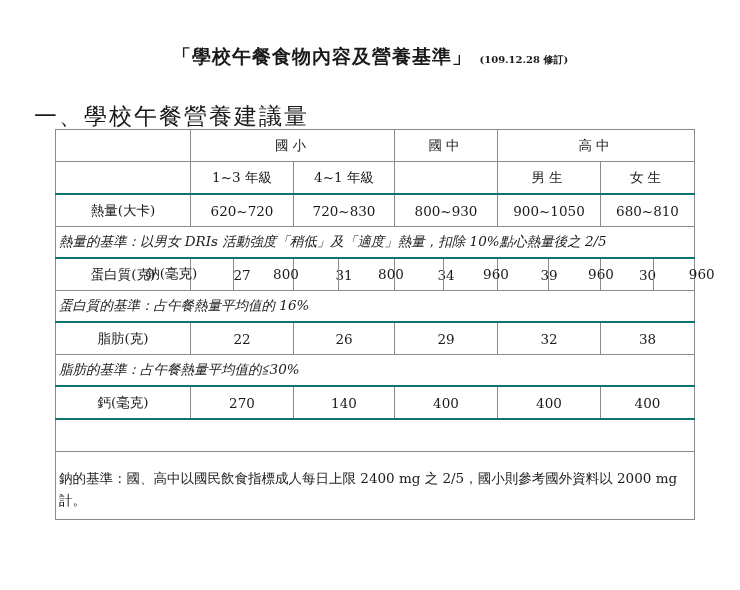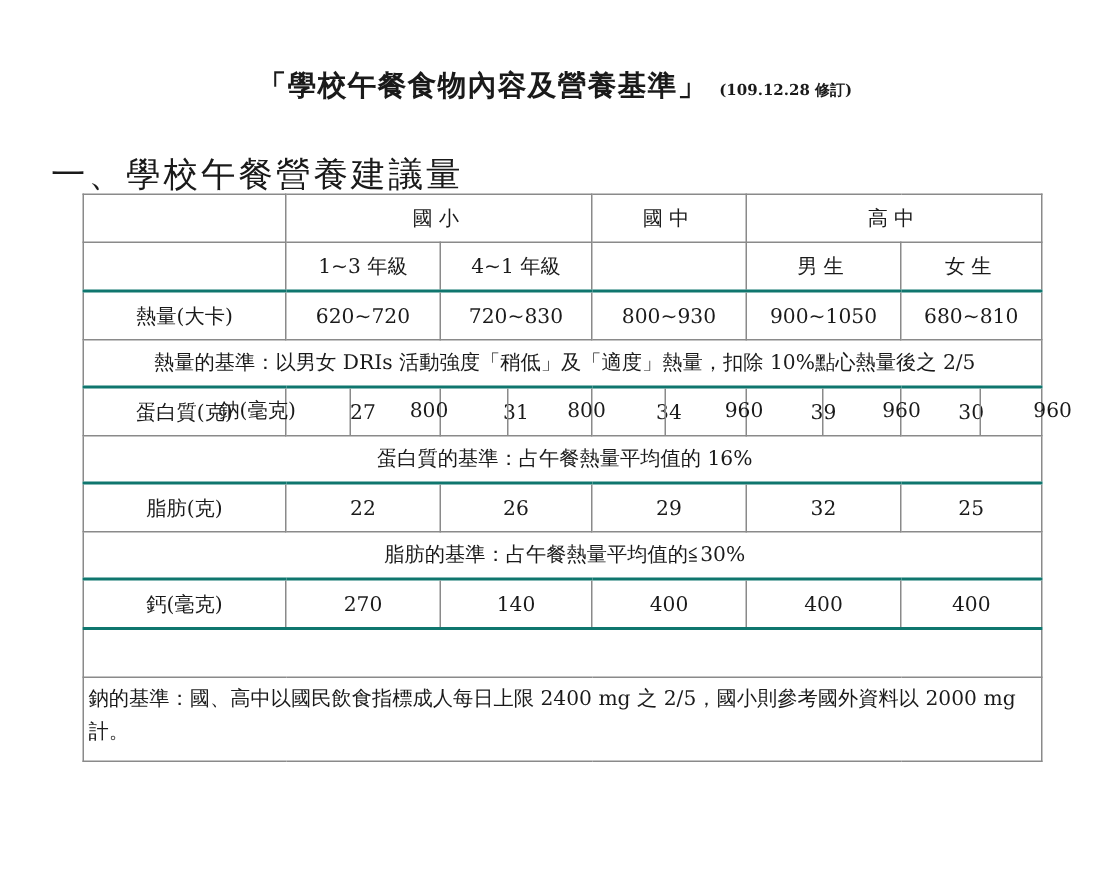--- a/index.html
+++ b/index.html
@@ -6,22 +6,22 @@
   body { width: 740px; height: 590px; position: relative; overflow: hidden;
          font-family: "DejaVu Serif", "Liberation Serif", serif; color: #1a1a1a; }
   .title { position: absolute; top: 44px; left: 0; width: 740px; text-align: center;
            font-size: 19px; font-weight: bold; letter-spacing: 1px; }
   .title .rev { font-size: 10px; font-weight: bold; letter-spacing: 0; }
   .section { position: absolute; top: 101px; left: 34px; font-size: 23px; letter-spacing: 2px; }
   table { position: absolute; left: 55px; top: 129px; width: 639px; border-collapse: collapse;
           table-layout: fixed; font-size: 13.5px; }
   td { border: 1px solid #8a8a8a; text-align: center; padding: 0; height: 31px; }
   tr.thick td { border-top: 2px solid #0f766e; }
-  td.note { text-align: center; padding-left: 3px; height: 30px; }
-  td.note2 { text-align: left; padding-left: 3px; line-height: 22px; height: 52px; vertical-align: top; padding-top: 3px; }
+  td.note { text-align: left; padding-left: 3px; height: 30px; font-style: italic; }
+  td.note2 { text-align: left; padding-left: 3px; line-height: 22px; height: 52px; vertical-align: top; padding-top: 15px; }
   .gap { letter-spacing: 4px; }
 </style>
 </head>
 <body>
 
 <div class="title">
   <span>「學校午餐食物內容及營養基準」</span>
   <span class="rev">(109.12.28 修訂)</span>
 </div>
 
@@ -75,21 +75,21 @@
   <tr>
     <td colspan="6" class="note">蛋白質的基準：占午餐熱量平均值的 16%</td>
   </tr>
 
   <tr class="thick">
     <td>脂肪(克)</td>
     <td>22</td>
     <td>26</td>
     <td>29</td>
     <td>32</td>
-    <td>25</td>
+    <td>38</td>
   </tr>
   <tr>
     <td colspan="6" class="note">脂肪的基準：占午餐熱量平均值的≦30%</td>
   </tr>
 
   <tr class="thick">
     <td>鈣(毫克)</td>
     <td>270</td>
     <td>140</td>
     <td>400</td>

